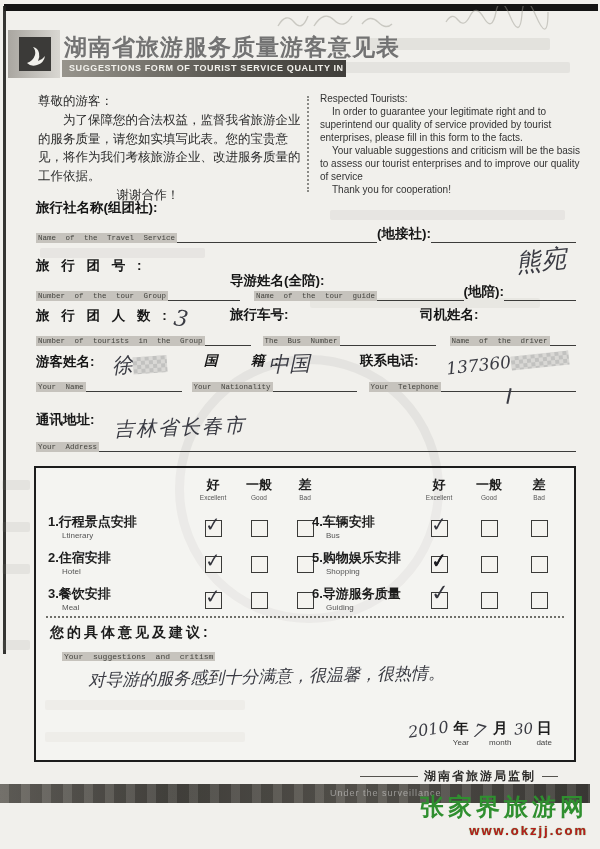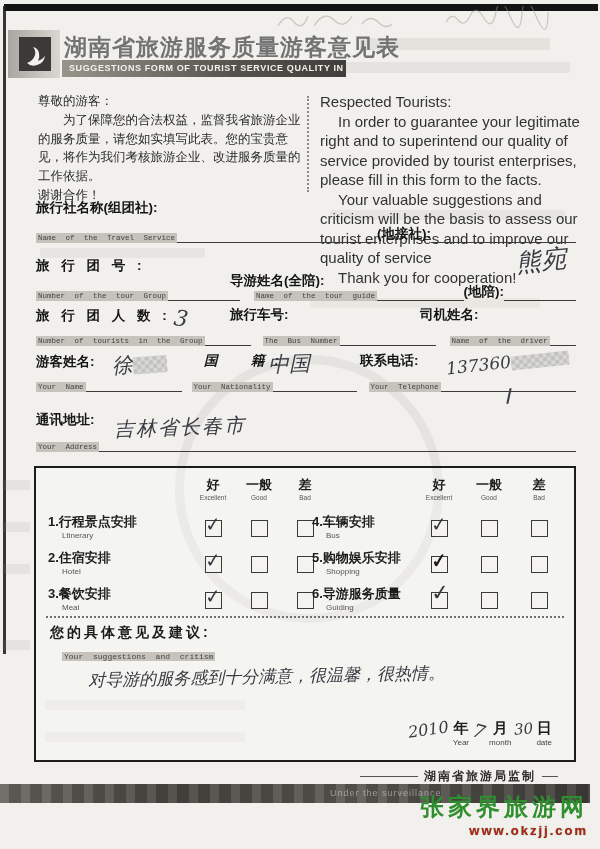--- a/index.html
+++ b/index.html
@@ -23,23 +23,23 @@
   .title{position:absolute;left:64px;top:32px;font-size:23px;font-weight:bold;letter-spacing:1px;color:#737373;}
   .subtitle-bar{position:absolute;left:62px;top:60px;width:284px;height:17px;
     background:linear-gradient(90deg,#97948c,#55534d 60%,#403e3a);
     color:#f2f1ec;font-size:9px;font-weight:bold;letter-spacing:.6px;
     line-height:17px;padding-left:7px;box-sizing:border-box;white-space:nowrap;overflow:hidden;}
 
   
   .intro-zh{position:absolute;left:38px;top:92px;width:268px;
     font-family:"DejaVu Serif",serif;font-size:12.5px;line-height:1.5;color:#2a2a2a;}
   .intro-zh p{margin:0;text-indent:2em;}
-  .zh-thanks{text-align:left;padding-right:48px;}
+  .zh-thanks{text-align:center;padding-right:48px;}
   .intro-divider{position:absolute;left:307px;top:96px;height:96px;border-left:2px dotted #8a8a86;}
-  .intro-en{position:absolute;left:320px;top:92px;width:262px;font-size:15px;line-height:1.3;color:#333;}
+  .intro-en{position:absolute;left:320px;top:92px;width:262px;font-size:10px;line-height:1.3;color:#333;}
   .intro-en p{margin:0;text-indent:1.2em;}
 
   
   .frow{position:absolute;left:36px;width:540px;}
   .zh-label{font-weight:bold;font-size:13.5px;color:#161616;white-space:nowrap;}
   .zh-sp{letter-spacing:4px;}
   .en-label{font-size:7.5px;color:#44443f;background:#c6c3bd;padding:0 2px;
     white-space:nowrap;word-spacing:5px;line-height:10px;font-family:Liberation Mono, monospace;}
   .l2{display:flex;align-items:flex-end;margin-top:8px;}
   .ul{border-bottom:1.3px solid #3c3c3a;height:12px;}

